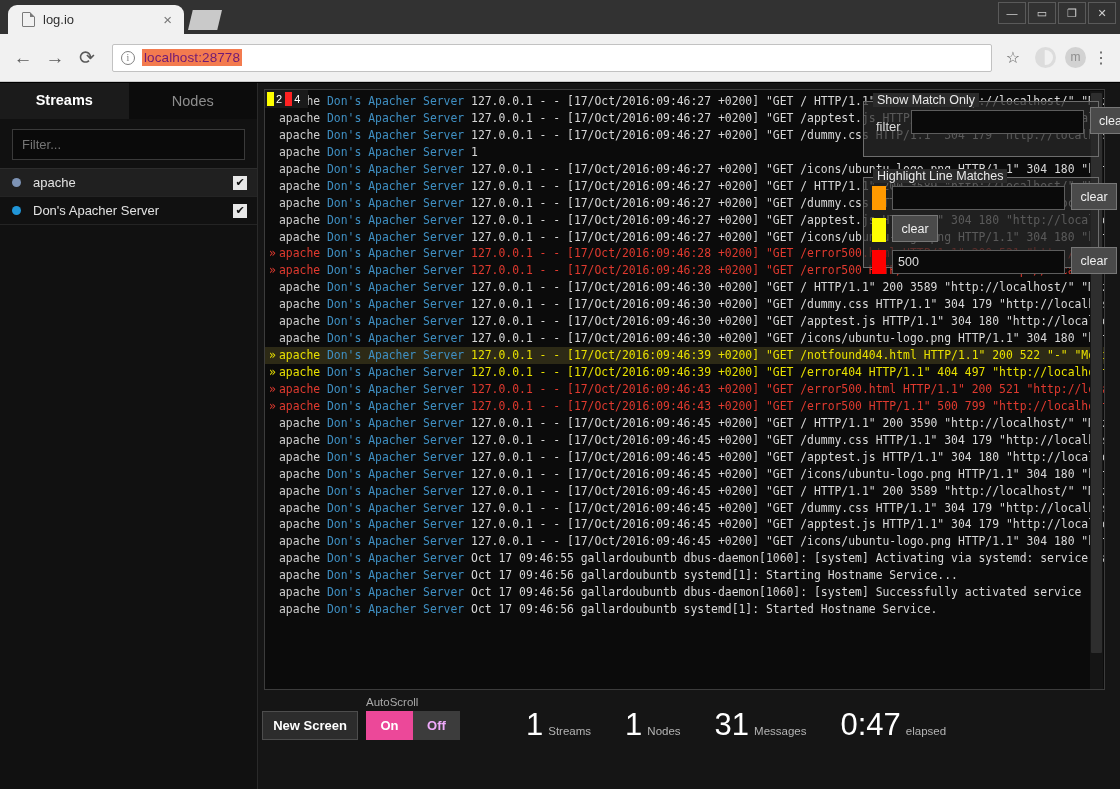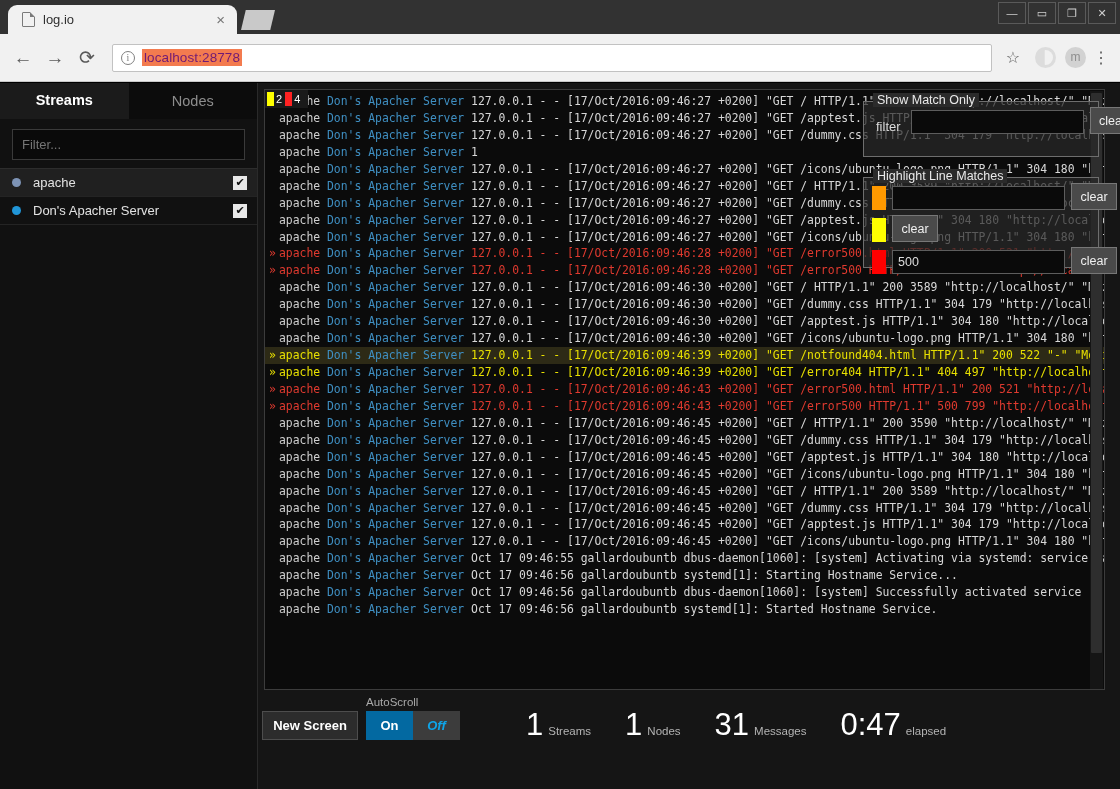--- a/index.html
+++ b/index.html
@@ -11,21 +11,21 @@
   }
 
   
   .browser { width: 1120px; height: 789px; position: relative; background:#000; }
 
   .titlebar {
     height: 34px; background: #323232; position: relative;
     display: flex; align-items: flex-end; padding-left: 8px;
   }
   .tab {
-    width: 229px; height: 29px; background: #f1f1f1;
+    width: 176px; height: 29px; background: #f1f1f1;
     border-radius: 9px 9px 0 0; display: flex; align-items: center;
     padding: 0 8px 0 14px; position: relative;
   }
   .tab-fav {
     width: 13px; height: 15px; border: 1.4px solid #7a7a7a;
     border-radius: 1px; position: relative; flex: none; margin-right: 8px;
     background: #f1f1f1;
   }
   .tab-fav:after{
     content:""; position:absolute; top:-1px; right:-1px;
@@ -161,22 +161,22 @@
   
   .footer { position: absolute; left: 0; bottom: 0; width: 862px; height: 96px; }
   .newscreen {
     position: absolute; left: 4px; top: 18px; width: 96px; height: 29px;
     background: #2c2c2c; border: 1px solid #4d4d4d; color: #fff; font-size: 13px;
     font-weight: bold; cursor: pointer; font-family: "Liberation Sans", sans-serif;
   }
   .autoscroll-lbl { position: absolute; left: 108px; top: 3px; font-size: 11.5px; color: #a9a9a9; }
   .toggle { position: absolute; left: 108px; top: 18px; display: flex; }
   .tg { width: 47px; height: 29px; display:flex; align-items:center; justify-content:center; font-size: 13px; font-weight: bold; cursor: pointer; }
-  .tg.on  { background: #0369a1; color: #fff; }
-  .tg.off { background: #3c3c3c; color: #0ea5e9; font-style: italic; }
+  .tg.on  { background: #ec4899; color: #fff; }
+  .tg.off { background: #3c3c3c; color: #f0abfc; }
   .stats { position: absolute; left: 268px; top: 14px; display: flex; align-items: baseline; gap: 34px; }
   .stat { display: flex; align-items: baseline; }
   .stat .big { font-size: 31px; color: #fff; font-family: "Liberation Sans", sans-serif; }
   .stat .sml { font-size: 11.5px; color: #b4b4b4; margin-left: 5px; }
 </style>
 </head>
 <body>
 
 <div class="browser">
 

